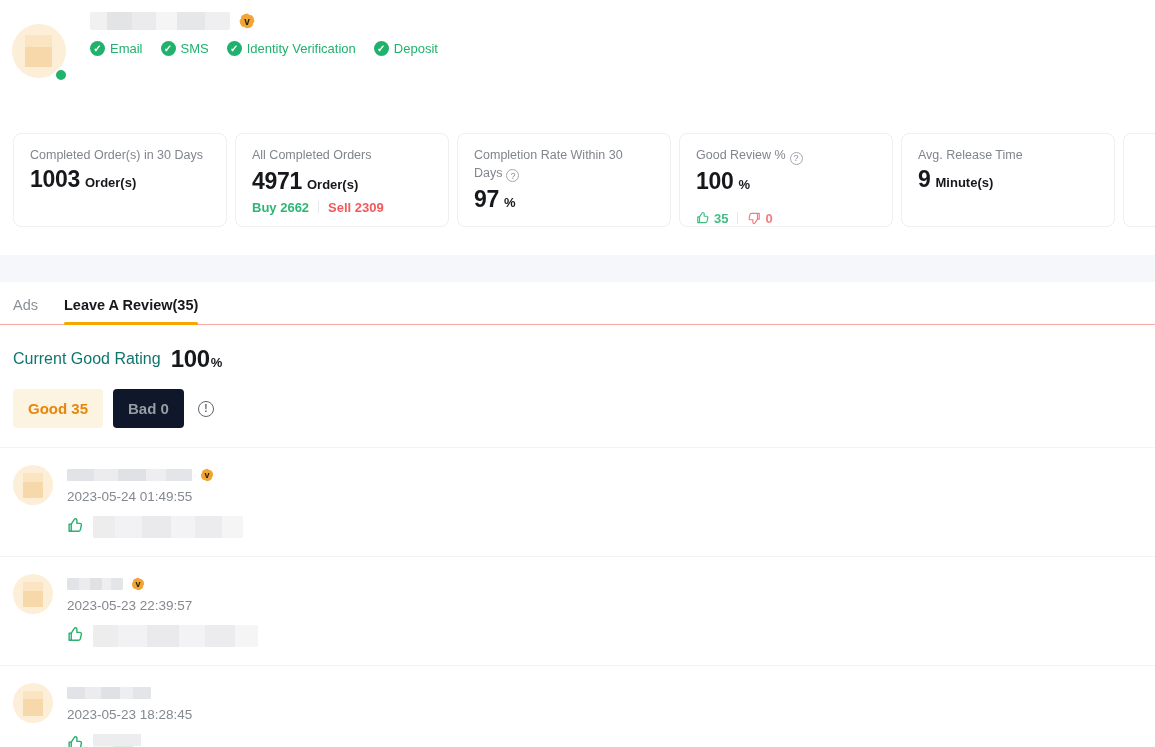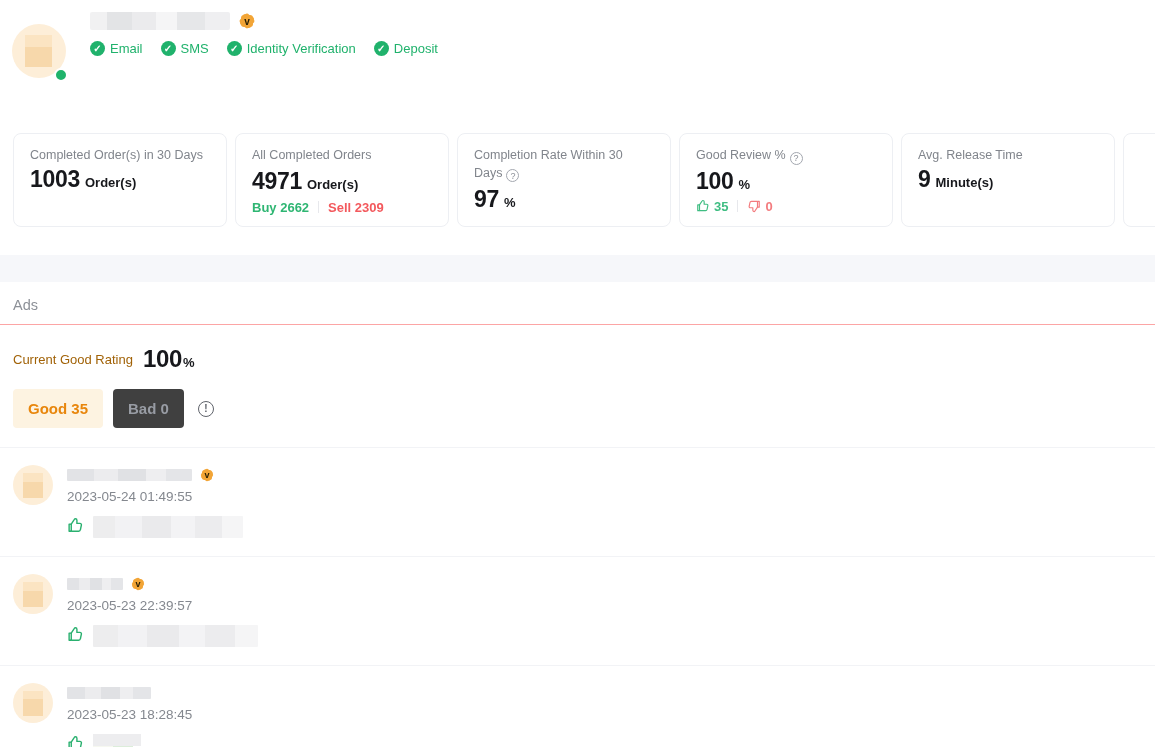--- a/index.html
+++ b/index.html
@@ -38,50 +38,50 @@
   .help-icon { display:inline-flex; width:13px; height:13px; border:1.2px solid #a3a7af; border-radius:50%;
     color:#8b8f97; font-size:9px; align-items:center; justify-content:center; vertical-align:-2px; margin-left:4px; }
   .stat-value-row { margin-top:1px; display:flex; align-items:baseline; }
   .stat-value { font-size:23px; font-weight:700; letter-spacing:-0.3px; color:#17181c; }
   .stat-unit { font-size:13px; font-weight:700; margin-left:5px; color:#17181c; }
   .tight .stat-value-row { margin-top:3px; }
   .buysell-row { margin-top:5px; display:flex; align-items:center; font-size:13px; font-weight:600; }
   .buy-label { color:#2fb673; }
   .sell-label { color:#f3595d; }
   .vdiv { width:1px; height:12px; background:#e7e8ec; margin:0 9px; }
-  .thumbs-row { margin-top:4px; display:flex; align-items:center; font-size:13px; font-weight:600; }
+  .thumbs-row { margin-top:16px; display:flex; align-items:center; font-size:13px; font-weight:600; }
   .thumbs-row .cnt-up { color:#3fbd82; margin-left:4px; }
   .thumbs-row .cnt-down { color:#f37b7e; margin-left:4px; }
   .t-icon { display:inline-flex; }
   .t-up { color:#3fbd82; }
   .t-down { color:#f37b7e; }
   .expand-card { flex:0 0 80px; height:94px; border:1px solid #edeff3; border-radius:8px; display:flex;
     align-items:center; justify-content:center; color:#9ba0ab; background:#fff; cursor:pointer; }
 
   
   .band { height:27px; background:#f6f7fa; }
 
   
   .tabs { display:flex; gap:26px; padding:15px 0 0 13px; border-bottom:1px solid #fca5a5; }
   .tab { font-size:14.5px; padding-bottom:11px; color:#8c9097; position:relative; cursor:pointer; }
   .tab.active { color:#17181c; font-weight:700; }
   .tab.active::after { content:""; position:absolute; left:0; right:0; bottom:-1px; height:3px;
     background:#f7a600; border-radius:2px; }
 
   
   .rating-row { margin:20px 0 0 13px; display:flex; align-items:center; }
-  .rating-label { font-size:13px; color:#a16207; }
+  .rating-label { font-size:16px; color:#0f766e; }
   .rating-value { font-size:24px; font-weight:700; margin-left:10px; letter-spacing:-0.3px; }
   .rating-unit { font-size:13px; font-weight:700; margin-left:1px; align-self:center; margin-top:6px; }
 
   .filter-row { margin:16px 0 0 13px; display:flex; align-items:center; gap:10px; }
   .btn { font-size:15px; font-weight:700; padding:11px 15px; border-radius:4px; border:none; cursor:pointer;
     font-family:"Liberation Sans", sans-serif; }
   .btn-good { background:#fdf3e1; color:#e8860c; }
-  .btn-bad { background:#404040; color:#989ca4; }
+  .btn-bad { background:#0f172a; color:#989ca4; }
   .info-icon { width:16px; height:16px; border:1.3px solid #5f636b; border-radius:50%; color:#5f636b; font-size:10px;
     font-weight:700; display:flex; align-items:center; justify-content:center; margin-left:4px; cursor:pointer; }
 
   
   .reviews { margin-top:19px; }
   .review { border-top:1px solid #f2f3f6; padding:17px 0 18px 13px; display:flex; }
   .r-avatar { width:40px; height:40px; border-radius:50%; background:#fdeed8; position:relative; overflow:hidden; flex:0 0 40px; }
   .r-avatar::after { content:""; position:absolute; left:10px; top:8px; width:20px; height:25px;
     background:linear-gradient(180deg,#fbe4c2 0 34%, #f7d8ab 34% 100%); }
   .r-body { margin-left:14px; padding-top:1px; }
@@ -210,20 +210,21 @@
       </span>
     </div>
   </div>
 </div>
 
 <div class="band"></div>
 
 <div class="content">
   <div class="tabs">
     <div class="tab">Ads</div>
+    <div class="tab active">Leave A Review(35)</div>
   </div>
 
   <div class="rating-row">
     <span class="rating-label">Current Good Rating</span>
     <span class="rating-value">100</span>
     <span class="rating-unit">%</span>
   </div>
 
   <div class="filter-row">
     <button class="btn btn-good">Good 35</button>

